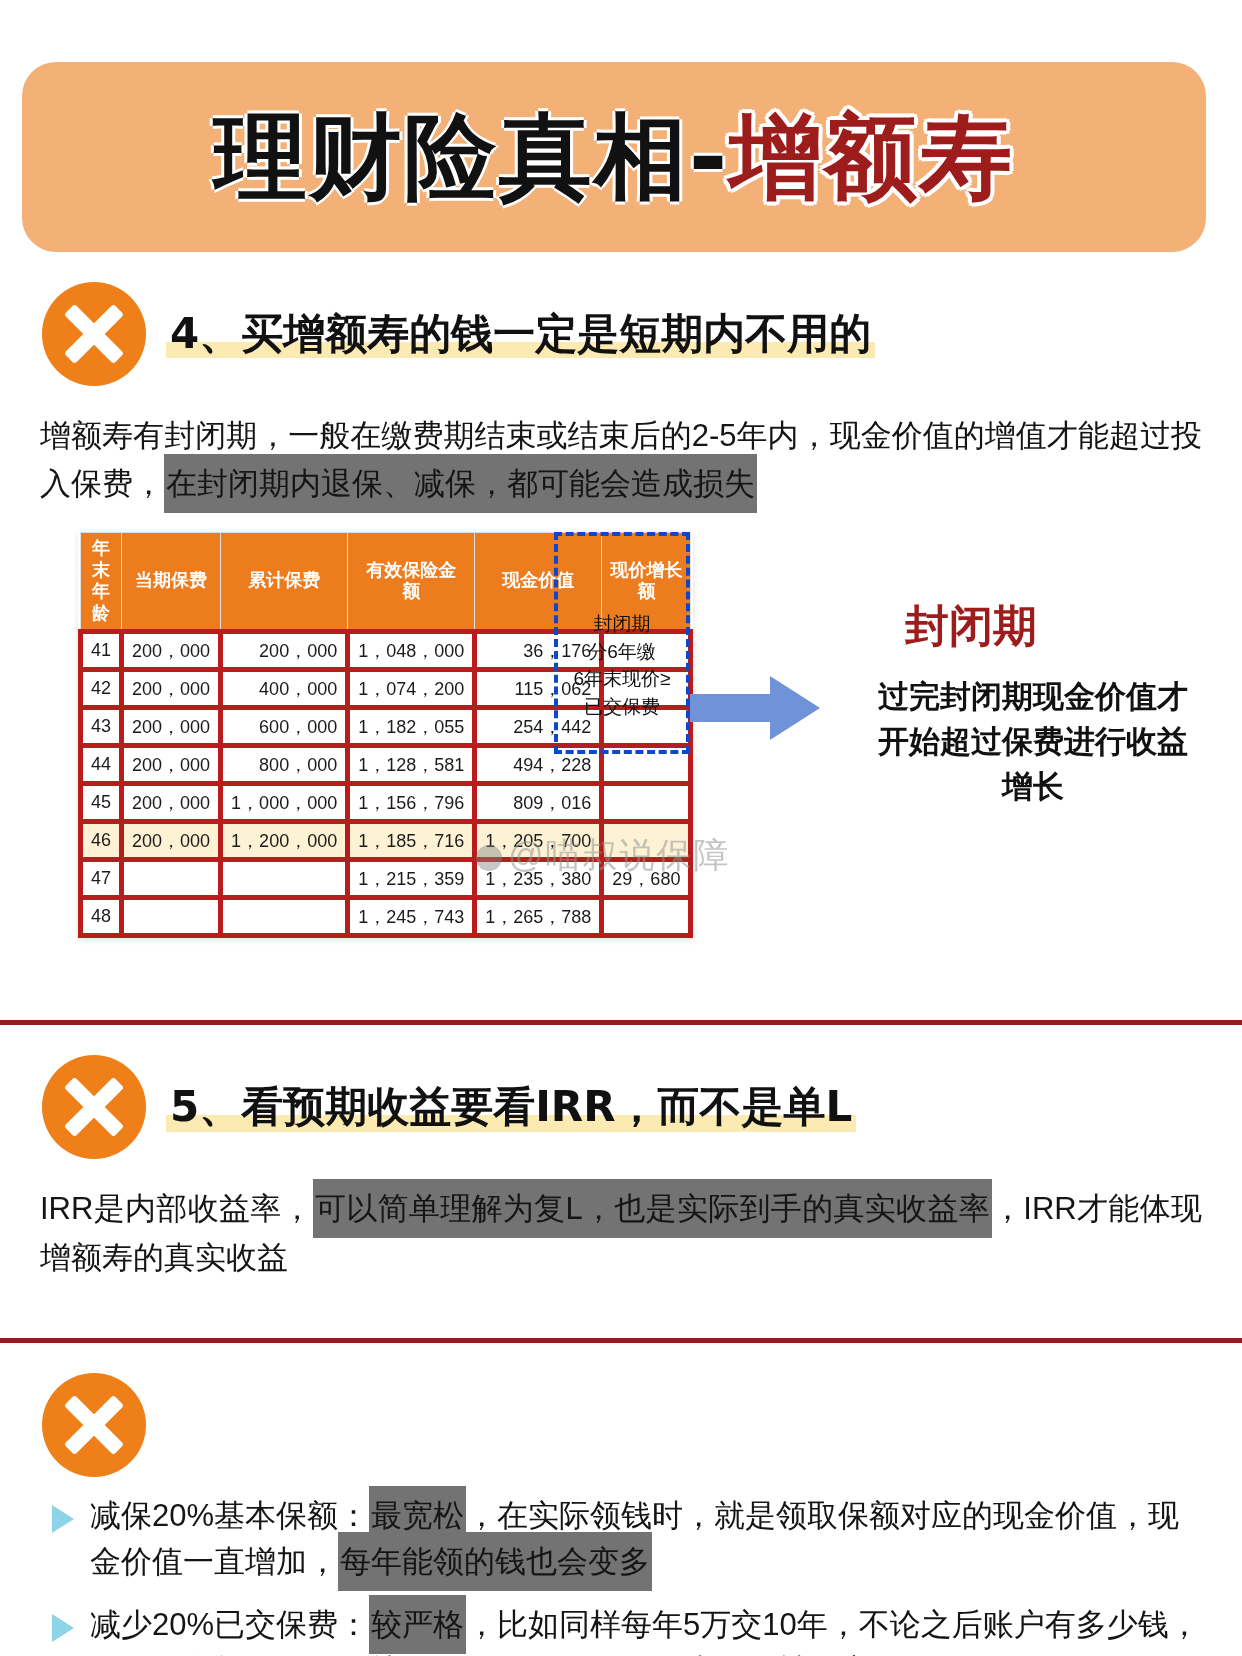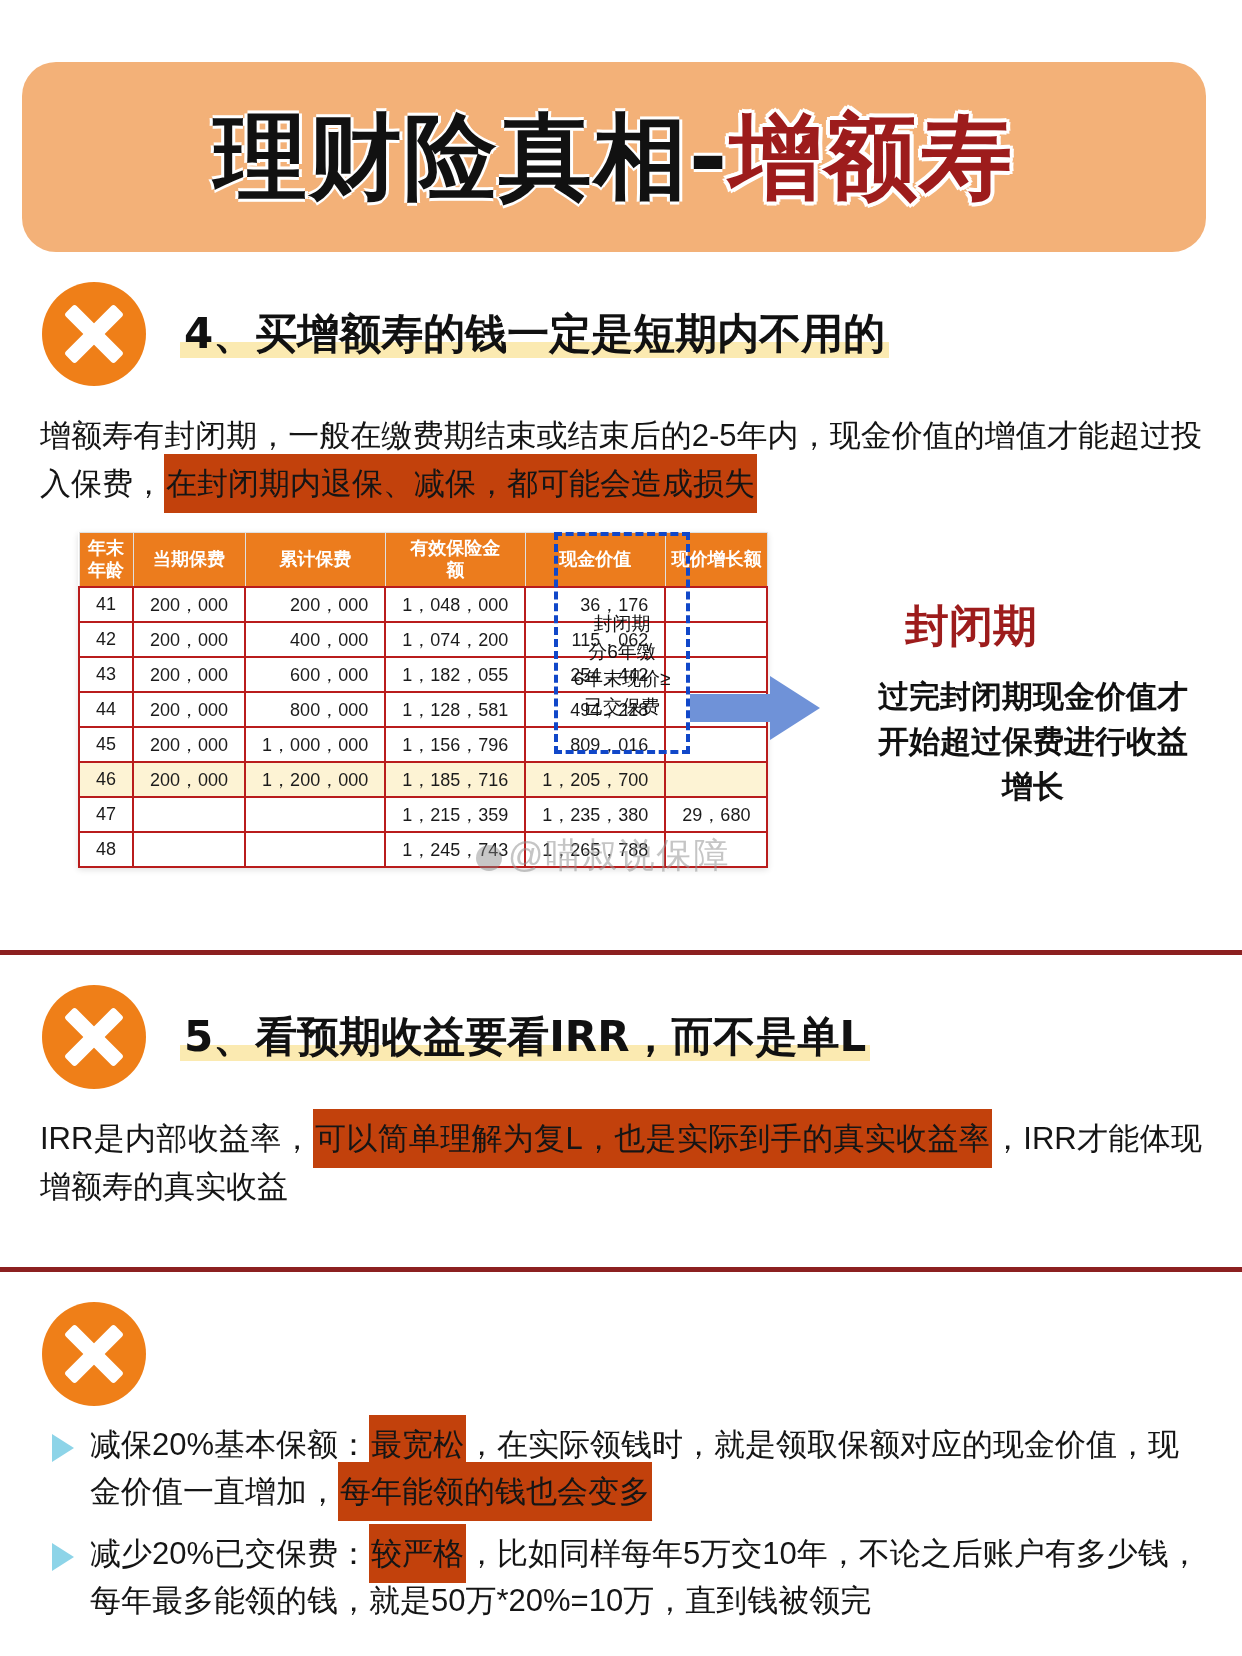--- a/index.html
+++ b/index.html
@@ -75,41 +75,41 @@
     width: 70px;
     height: 15px;
     background: #ffffff;
     border-radius: 3px;
     transform-origin: center;
   }
   .x-badge::before { transform: translate(-50%, -50%) rotate(45deg); }
   .x-badge::after  { transform: translate(-50%, -50%) rotate(-45deg); }
 
   .section-title {
-    margin-left: 34px;
+    margin-left: 20px;
     font-family: "DejaVu Sans", sans-serif;
     font-size: 42px;
     font-weight: bold;
     color: #111111;
     line-height: 1.15;
     background: linear-gradient(to top, #fbeab1 0 34%, transparent 34% 100%);
     padding: 0 4px;
     white-space: nowrap;
   }
 
   
   .para {
     margin: 26px 40px 0 40px;
     font-size: 31px;
     line-height: 1.55;
     color: #151515;
     text-align: justify;
   }
   .hl {
-    background: #c2410c;
+    background: #737373;
     padding: 12px 2px;
   }
 
   
   .table-wrap {
     position: relative;
     margin: 24px 0 16px 78px;
     width: 640px;
   }
   table.cash {
@@ -124,22 +124,22 @@
     background: #ec7c1d;
     color: #ffffff;
     font-weight: bold;
     font-size: 18px;
     border: 1px solid #e0e0e0;
     padding: 5px 4px;
     line-height: 1.2;
     text-align: center;
   }
   table.cash td {
-    border: 2px solid #b91c1c;
-    padding: 4px 16px;
+    border: 5px solid #b91c1c;
+    padding: 4px 8px;
     text-align: right;
     height: 25px;
     white-space: nowrap;
   }
   table.cash td.c-age { text-align: center; }
   table.cash tr.hlrow td { background: #fdf3d4; }
   table.cash td.blank { background: #ffffff; }
 
   .dash-box {
     position: absolute;

